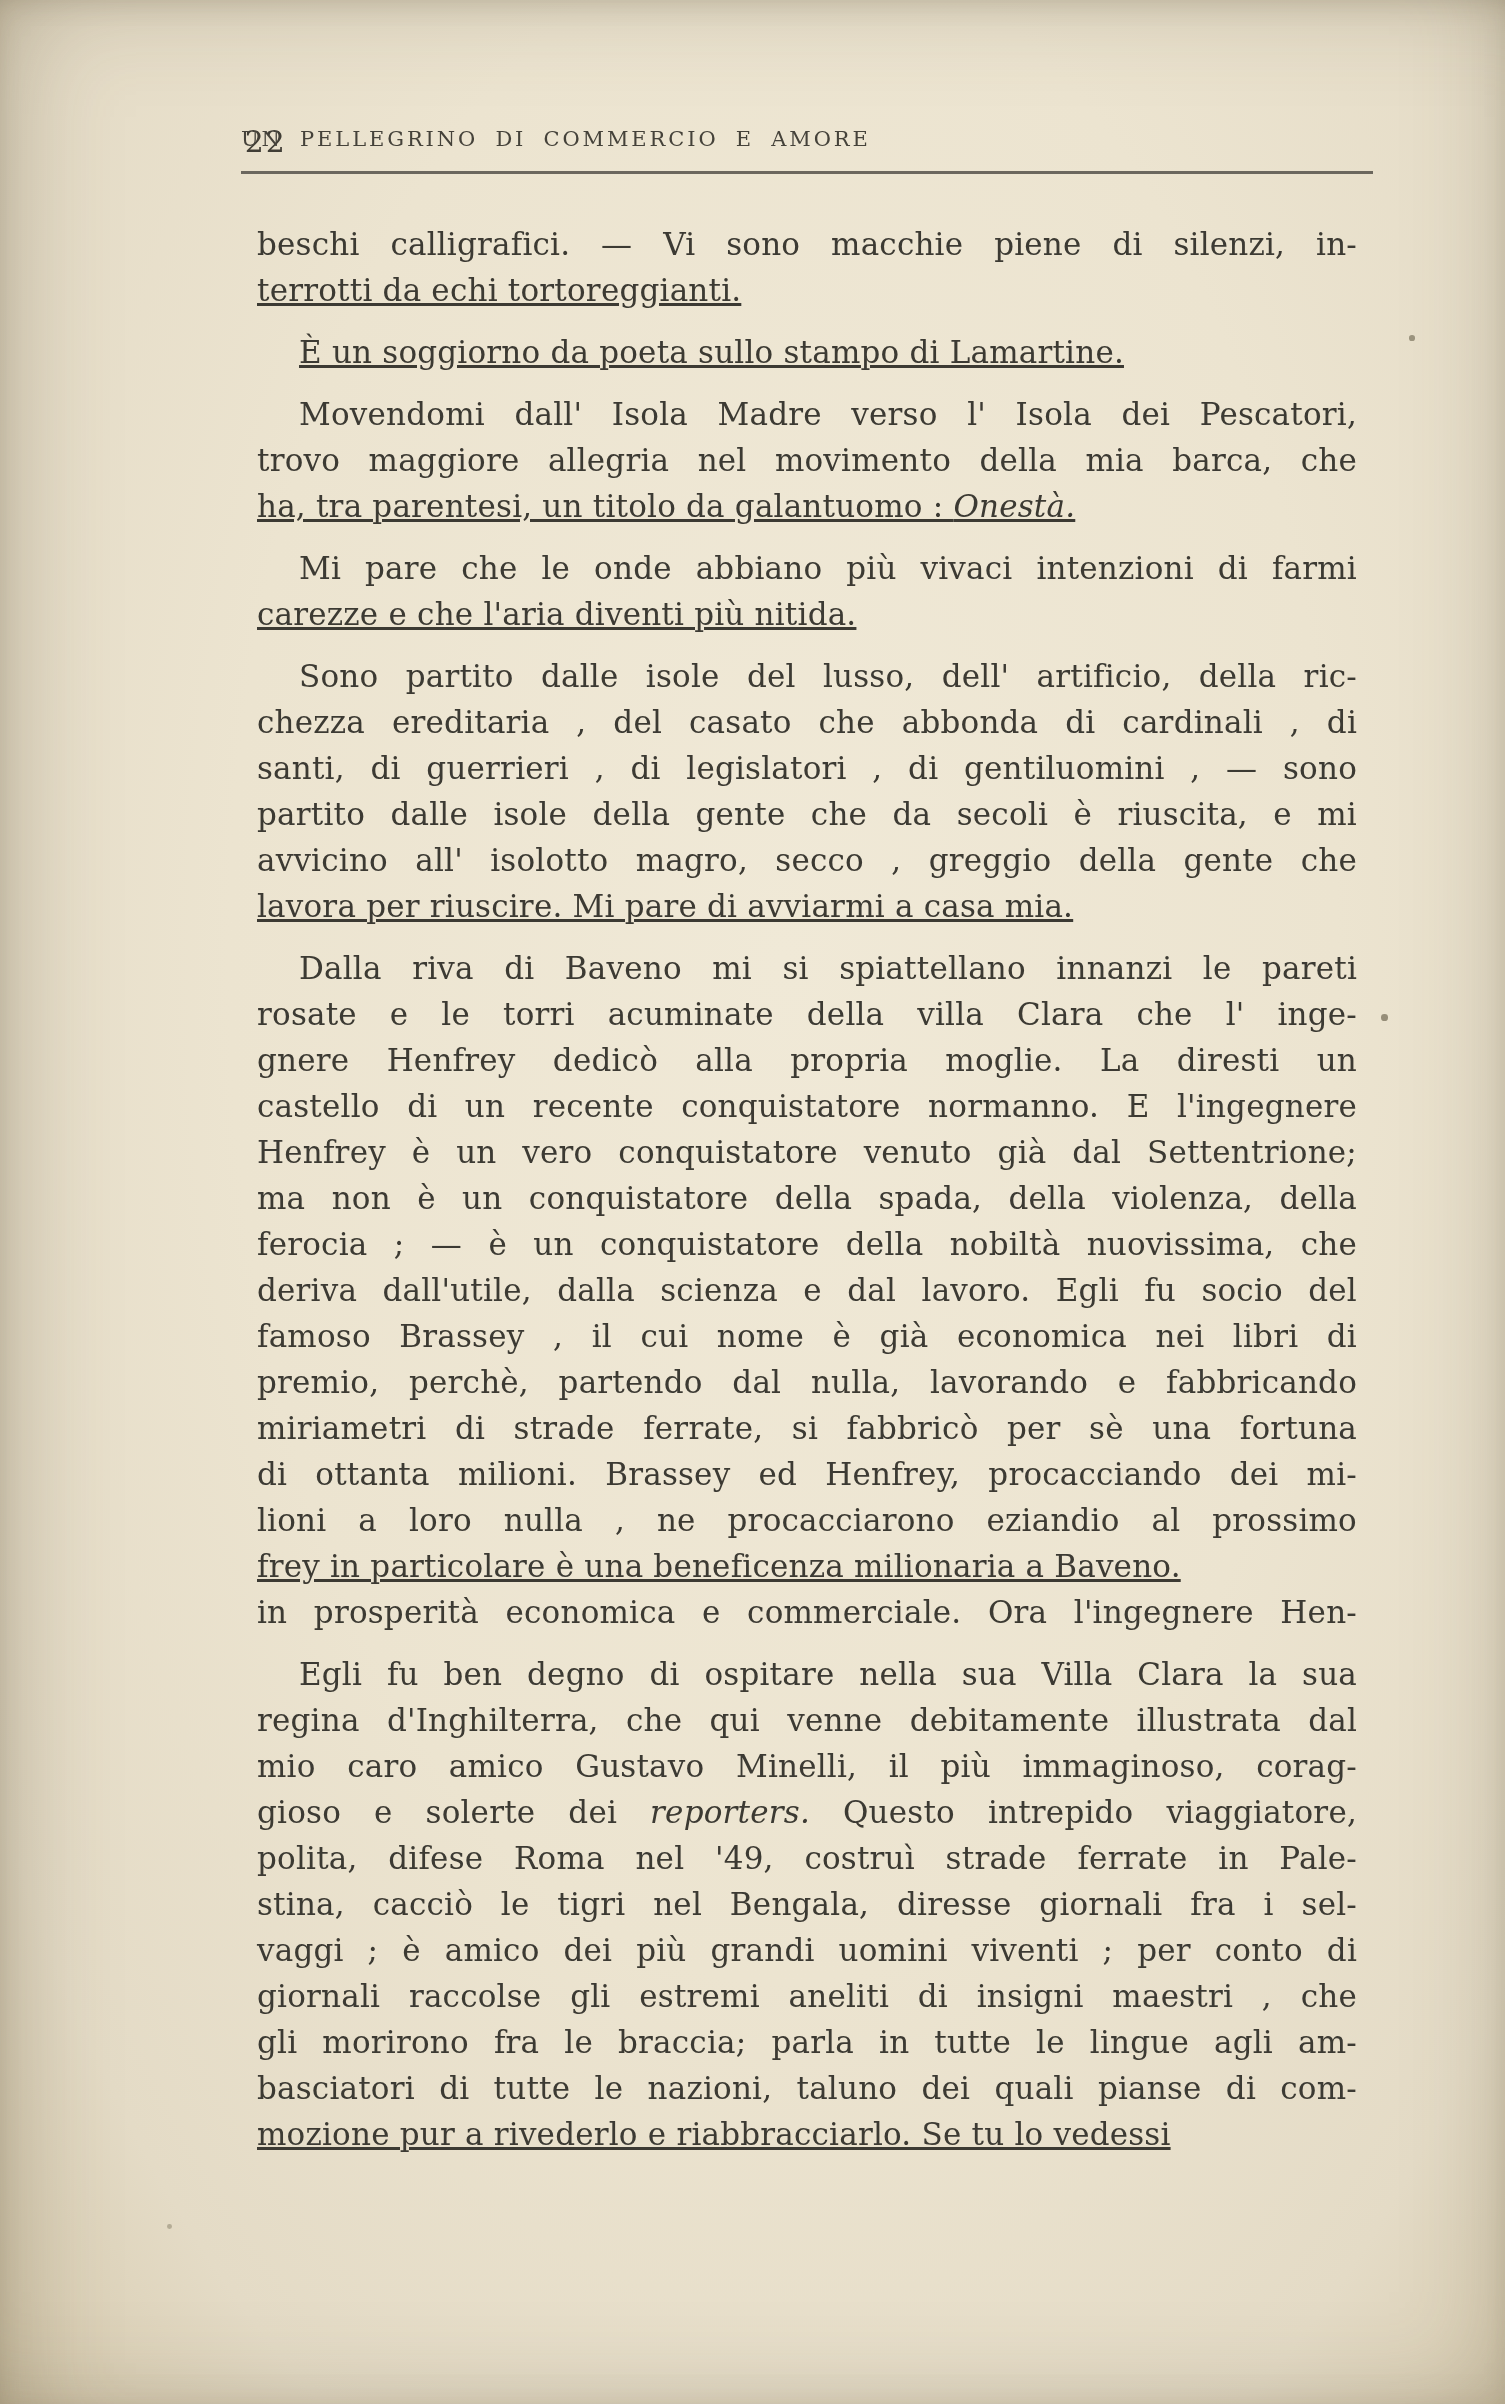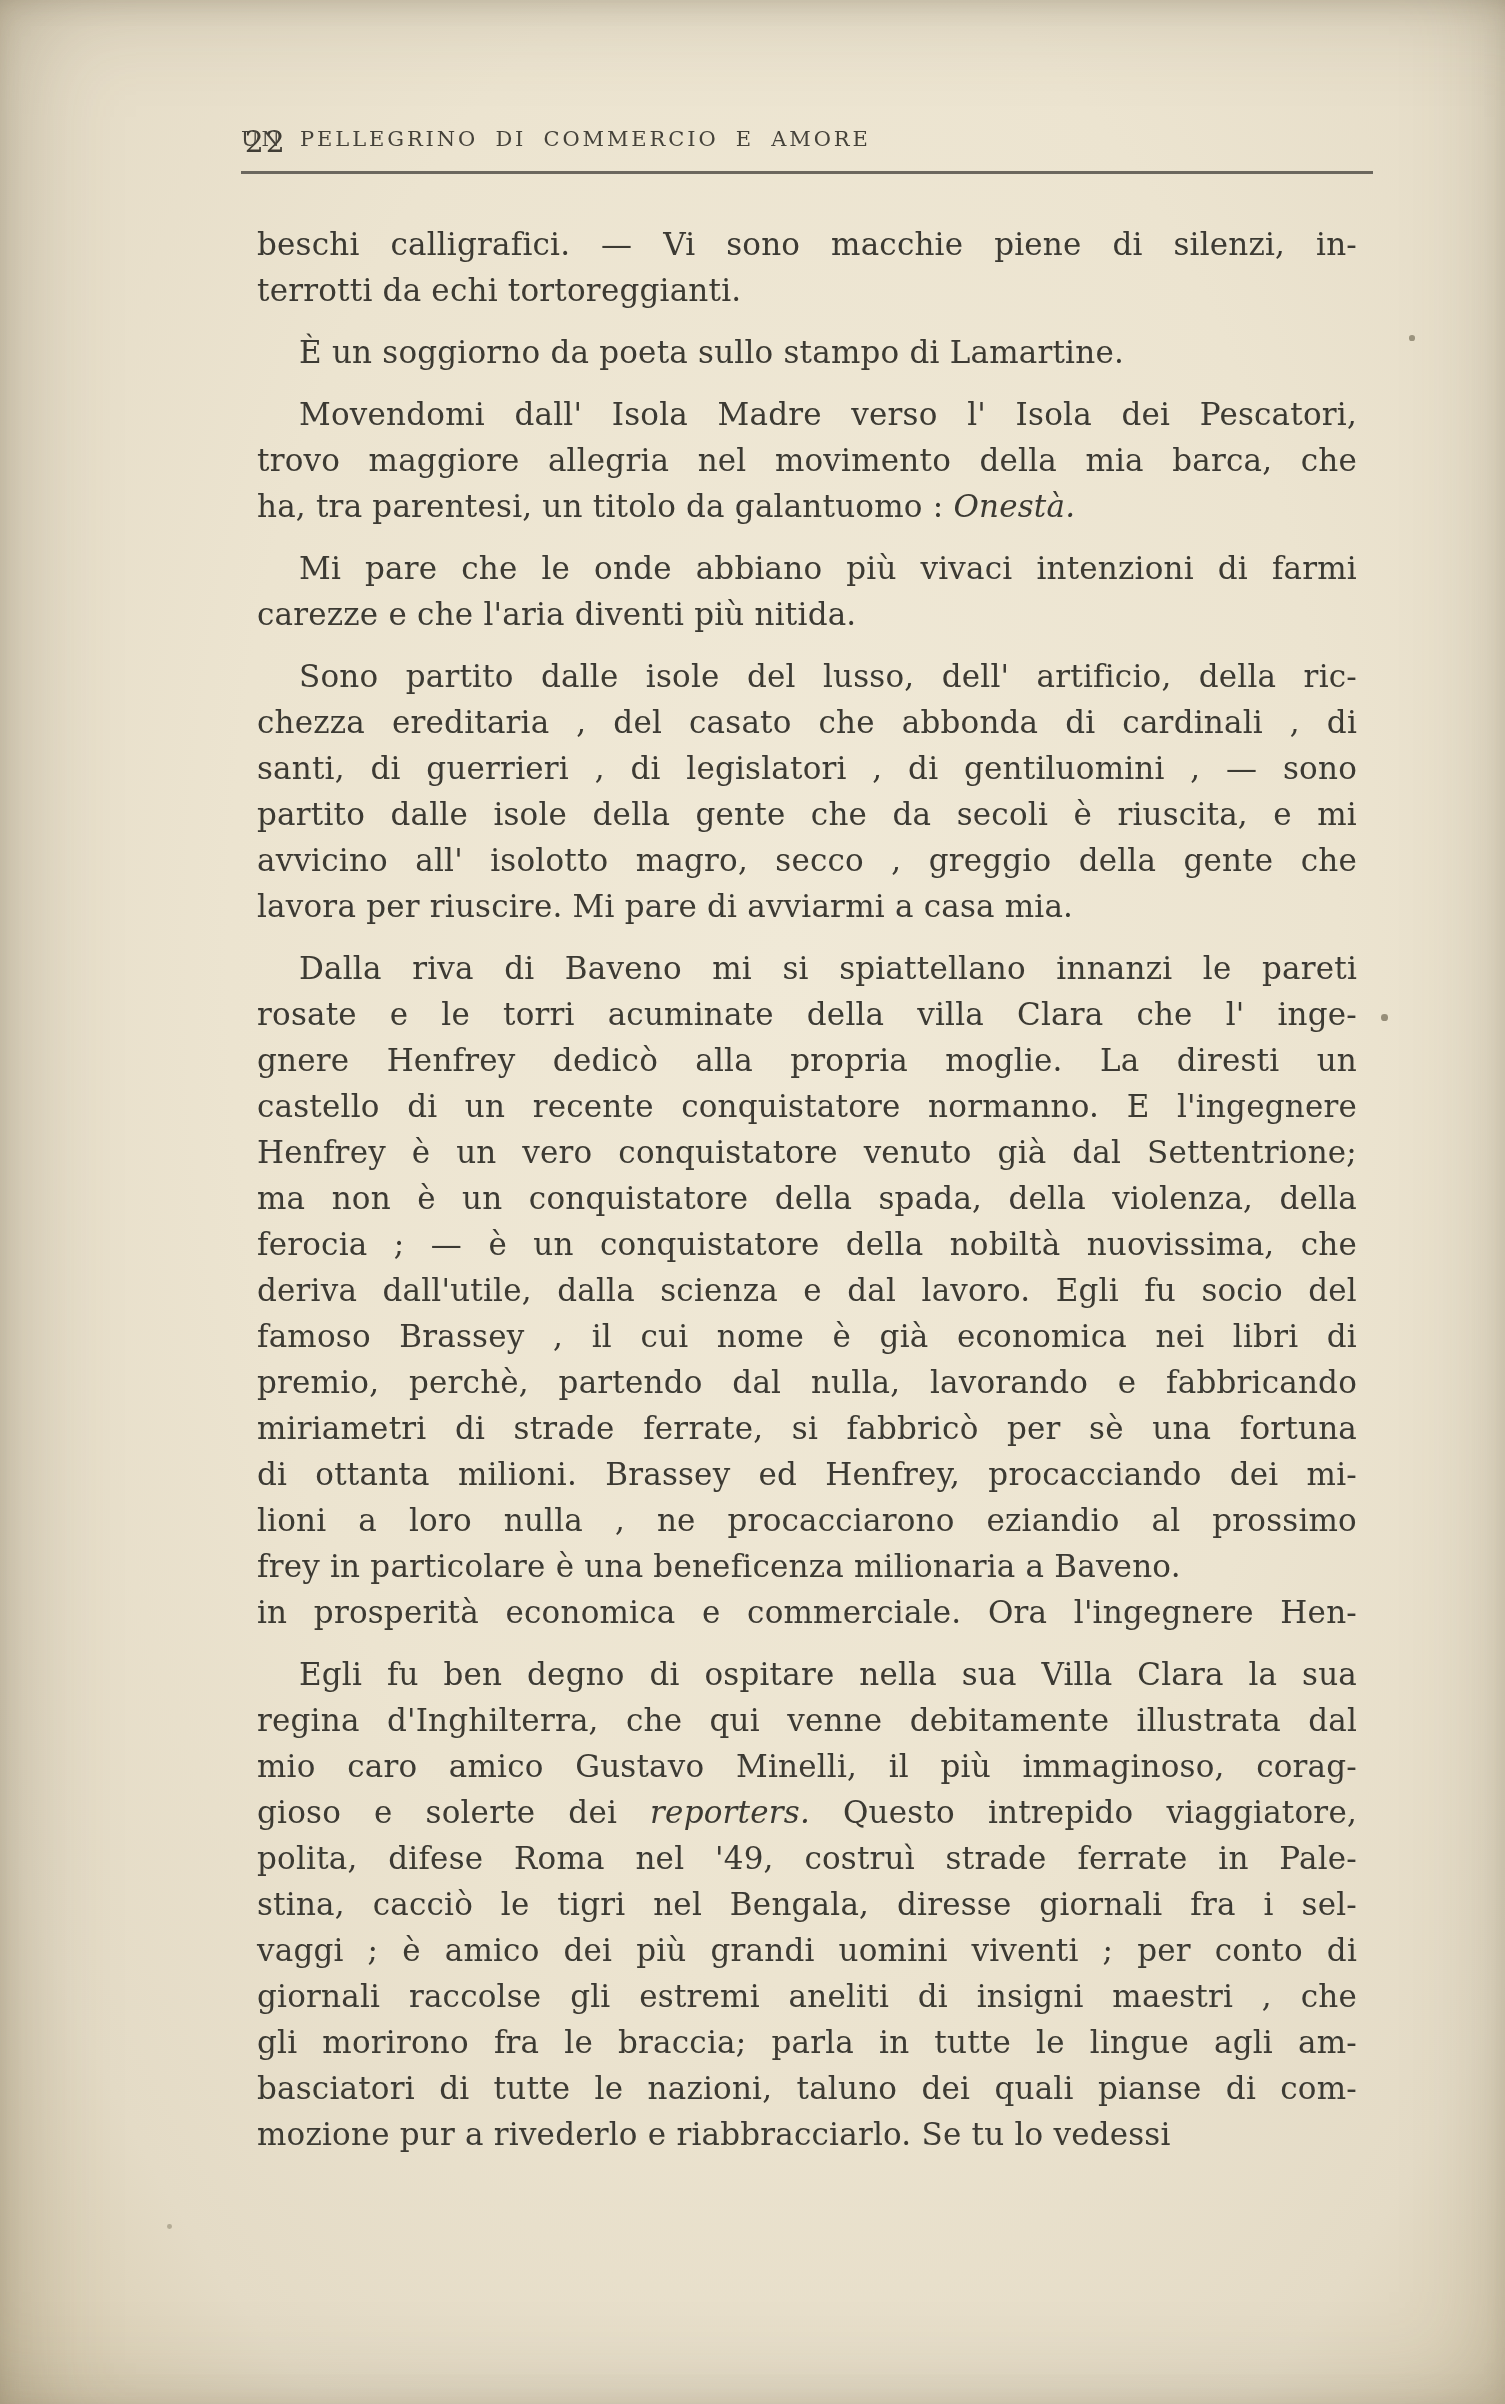--- a/index.html
+++ b/index.html
@@ -67,21 +67,21 @@
     font-size: 31px;
     line-height: 46px;
     color: var(--ink);
     letter-spacing: 0.2px;
   }
   .paragraph { margin: 16px; padding: 0; }
   .line {
     text-align: justify;
     text-align-last: justify;
   }
-  .line.last { text-align-last: left; }
+  .line.last { text-align-last: left; text-decoration: underline; }
   .line.indent { text-indent: 42px; }
   .line i { font-style: italic; }
   .speck {
     position: absolute;
     border-radius: 50%;
     background: #5d553f;
   }
   .speck.s1 { width: 5.7px; height: 5.7px; left: 1409px; top: 335px; opacity: 0.55; }
   .speck.s2 { width: 6.7px; height: 6.7px; left: 1381px; top: 1014px; opacity: 0.6; }
   .speck.s3 { width: 4.8px; height: 4.8px; left: 167px; top: 2224px; opacity: 0.35; }

